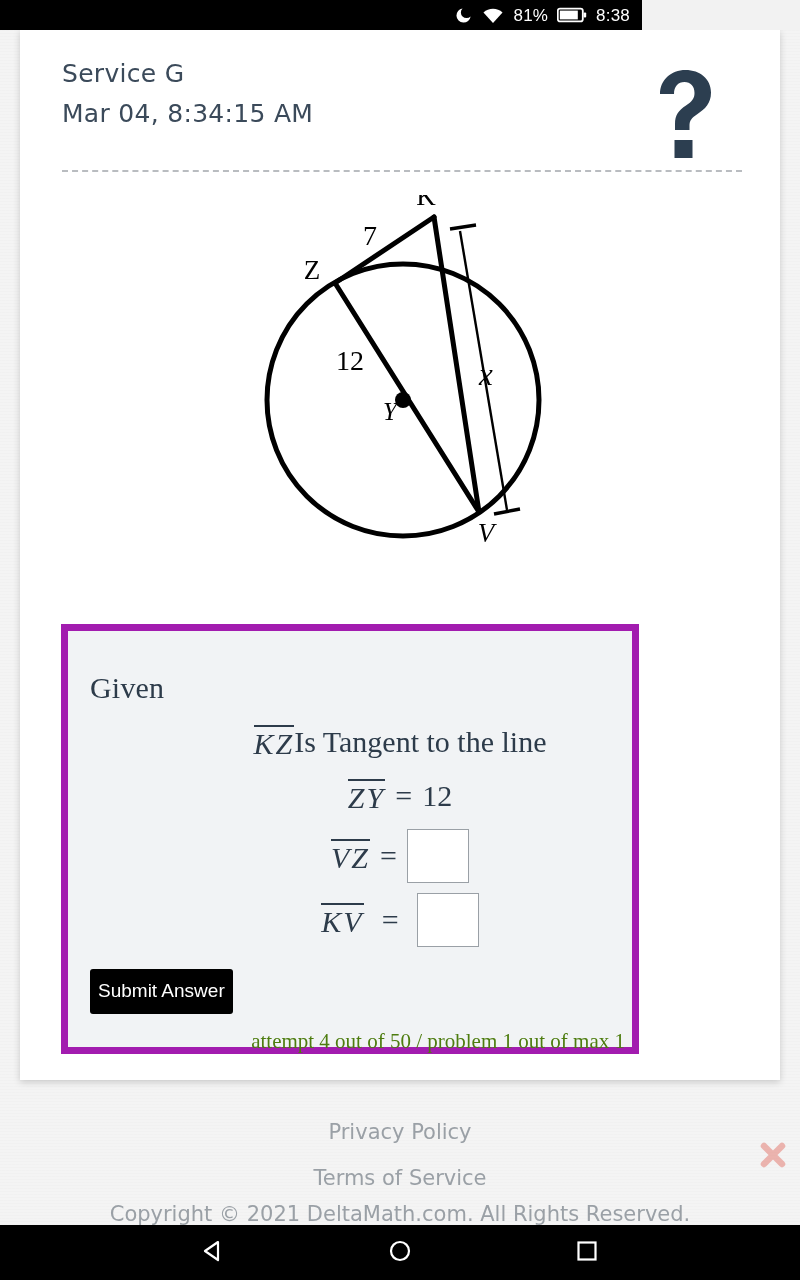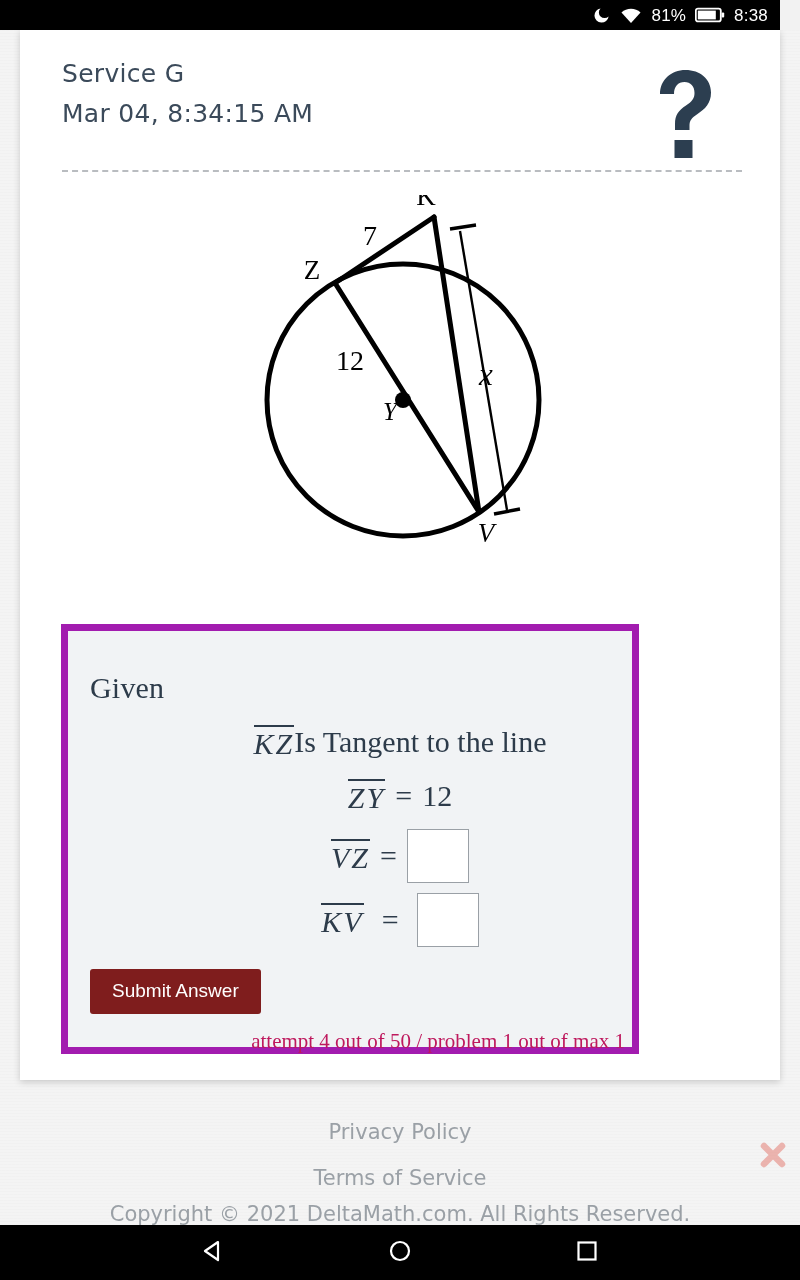--- a/index.html
+++ b/index.html
@@ -14,21 +14,21 @@
   body {
     font-family: "Liberation Sans", sans-serif;
     background: #f2f2f2;
     position: relative;
   }
 
   
   #status-bar {
     position: absolute;
     top: 0; left: 0;
-    width: 780px;
+    width: 642px;
     height: 30px;
     background: #000;
     display: flex;
     align-items: center;
     justify-content: flex-end;
     padding-right: 12px;
     gap: 9px;
   }
   #status-bar .sb-text {
     color: #fff;
@@ -157,38 +157,38 @@
     padding: 2px 6px;
     outline: none;
   }
   .row-vz { margin-top: 6px; }
   .row-kv { margin-top: 10px; gap: 8px; }
 
   #submit-button {
     position: absolute;
     left: 22px;
     top: 338px;
-    background: #7f1d1d;
+    background: #000000;
     color: #ffffff;
     border: none;
     border-radius: 3px;
-    padding: 12px 22px;
+    padding: 12px 8px;
     font-family: "Liberation Sans", sans-serif;
     font-size: 19px;
     cursor: pointer;
     line-height: 1.1;
   }
 
   #attempt-status {
     position: absolute;
     right: 7px;
     top: 398px;
     font-family: "Liberation Serif", serif;
     font-size: 21px;
-    color: #be185d;
+    color: #4d7c0f;
     white-space: nowrap;
   }
 
   
   #page-footer {
     position: absolute;
     top: 1090px; left: 0;
     width: 800px;
     text-align: center;
   }

